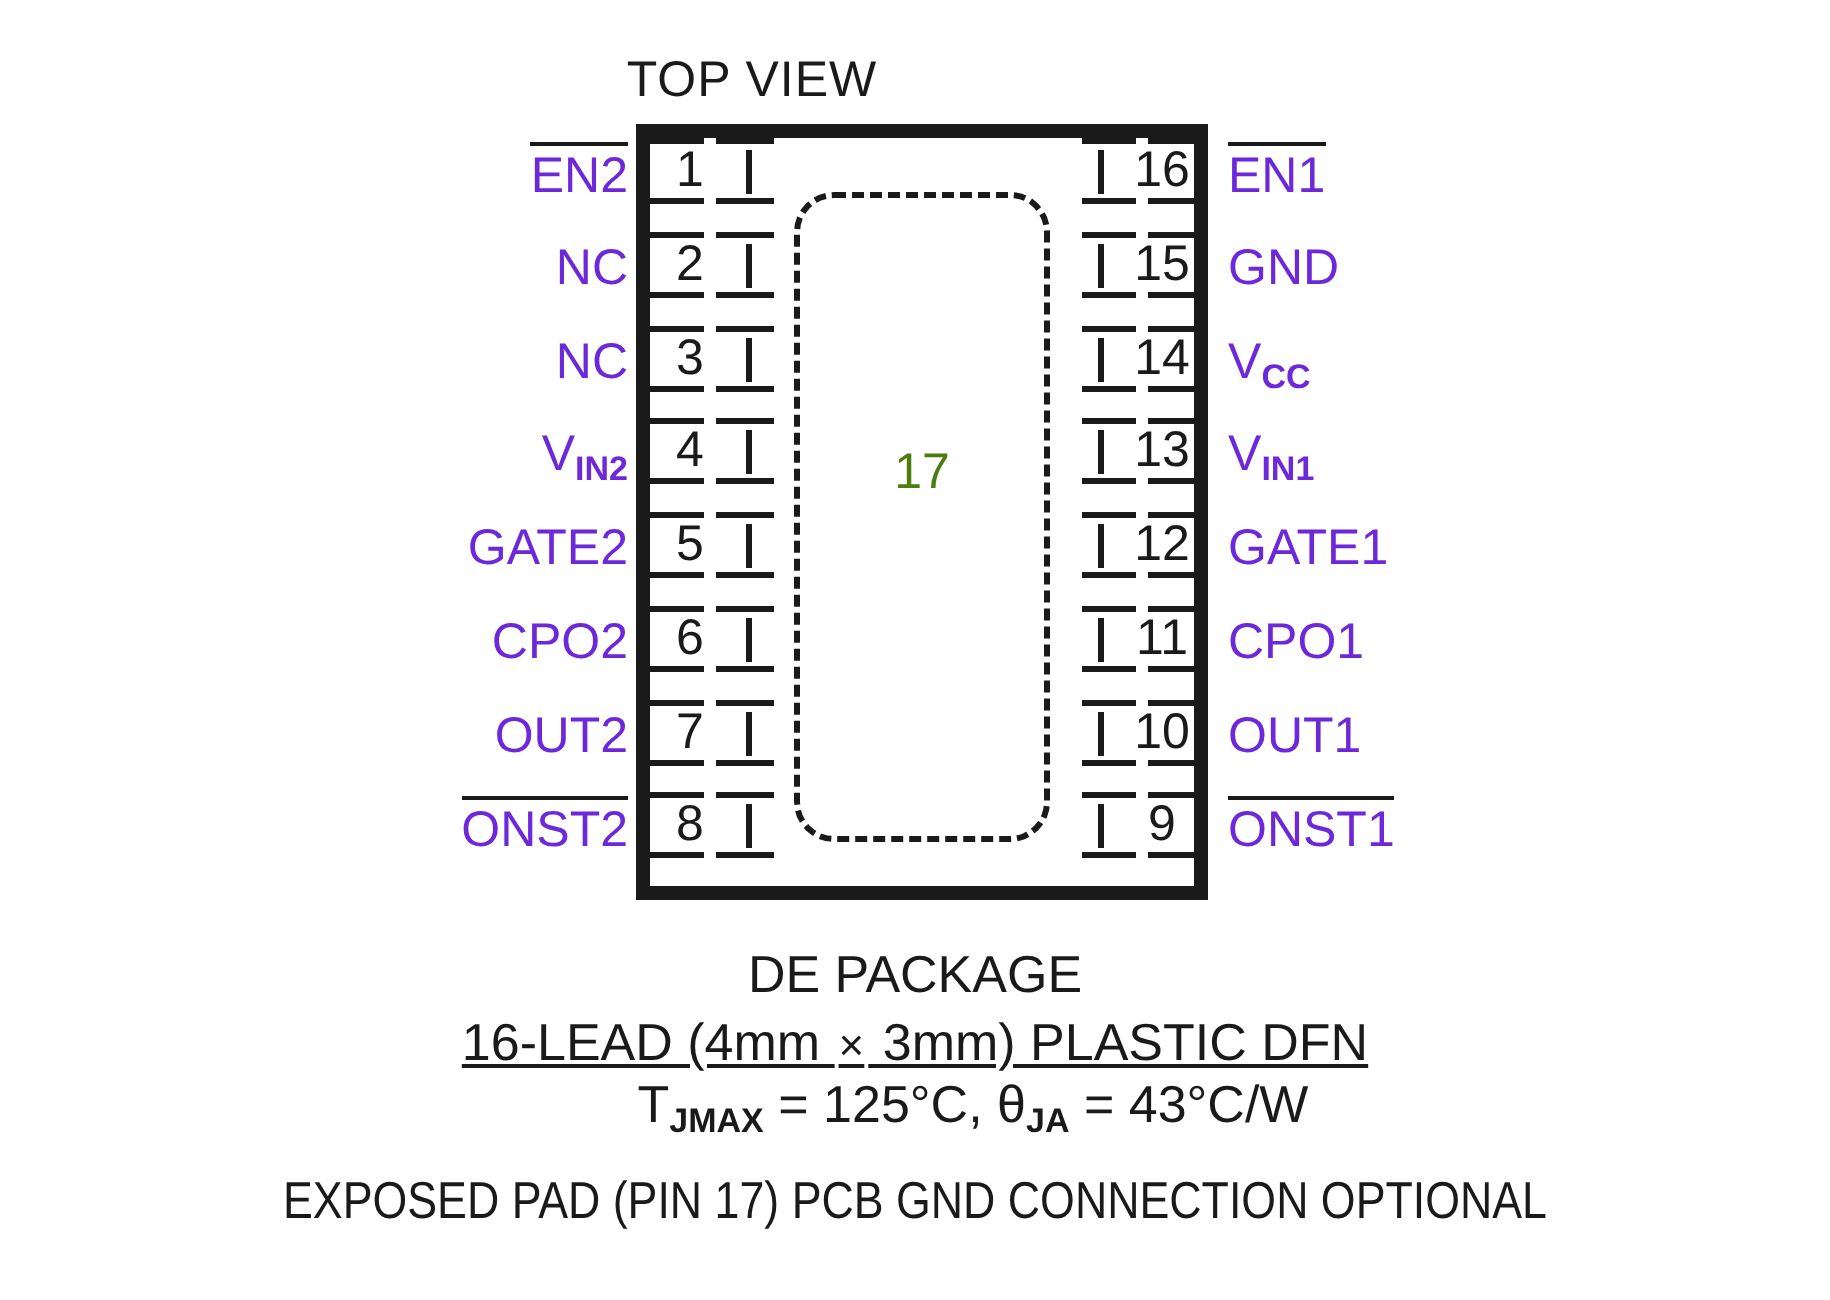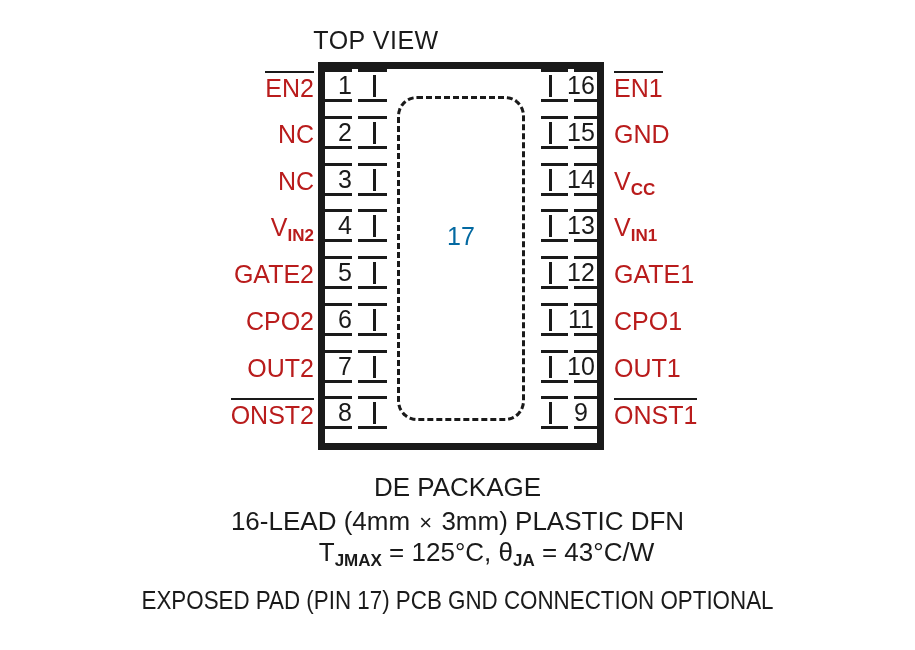--- a/index.html
+++ b/index.html
@@ -110,21 +110,21 @@
   #pin-column-left  .pin-tick { left: 48px; }
   #pin-column-right .pin-tick { left: 8px; }
 
   
   .pin-label {
     position: absolute;
     height: 32px;
     line-height: 32px;
     font-size: 25px;
     white-space: nowrap;
-    color: #b91c1c;
+    color: #6d28d9;
   }
   .label-left  { right: 601px; text-align: right; }
   .label-right { left: 614px;  text-align: left;  }
 
   .ovl {
     border-top: 2.5px solid #1a1a1a;
     padding-top: 0px;
     display: inline-block;
     line-height: 30px;
   }
@@ -148,38 +148,39 @@
     border-radius: 20px;
     background: transparent;
   }
   #exposed-pad-number {
     position: absolute;
     left: 397px;
     top: 222px;
     width: 128px;
     text-align: center;
     font-size: 25px;
-    color: #0369a1;
+    color: #4d7c0f;
   }
 
   
   .caption {
     position: absolute;
     left: 0;
     width: 915px;
     text-align: center;
     color: #1a1a1a;
   }
   #caption-package-name {
     top: 472px;
     font-size: 26px;
   }
   #caption-lead-desc {
     top: 506px;
     font-size: 26px;
+    text-decoration: underline;
   }
   #caption-thermal {
     top: 537px;
     font-size: 26px;
     padding-left: 29px;
   }
   #caption-exposed-pad {
     top: 585px;
     font-size: 26px;
     transform: scaleX(0.86);

